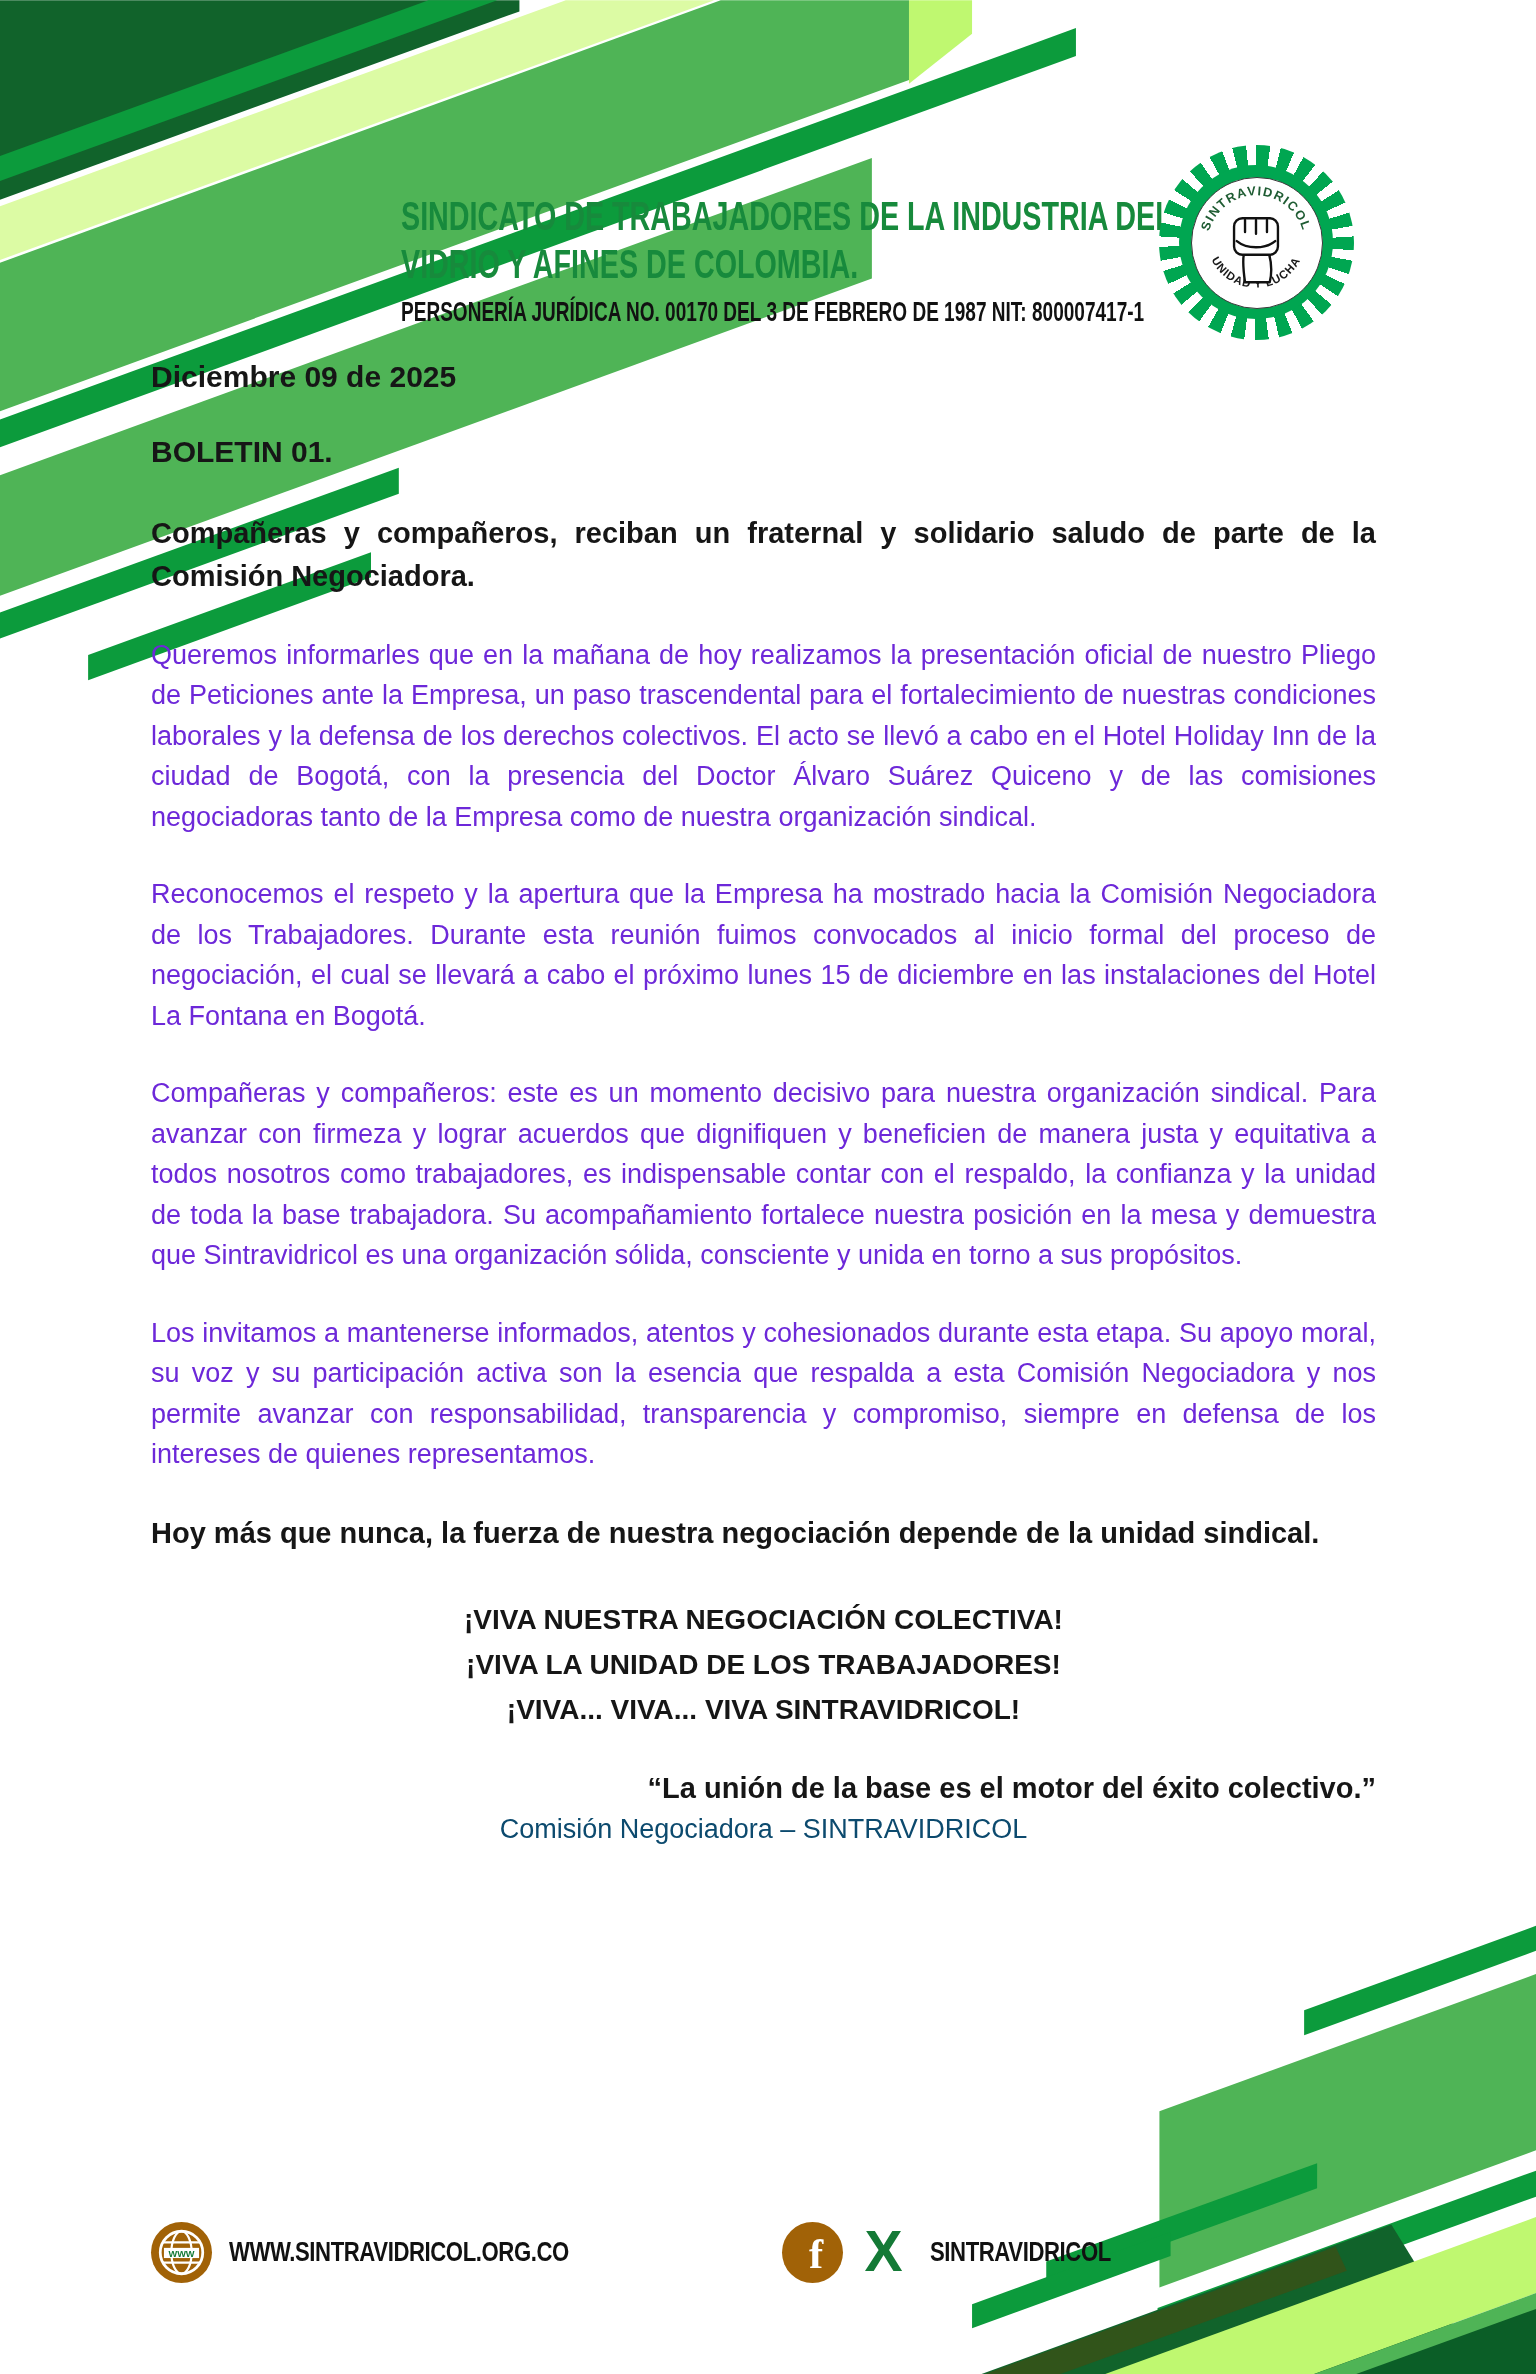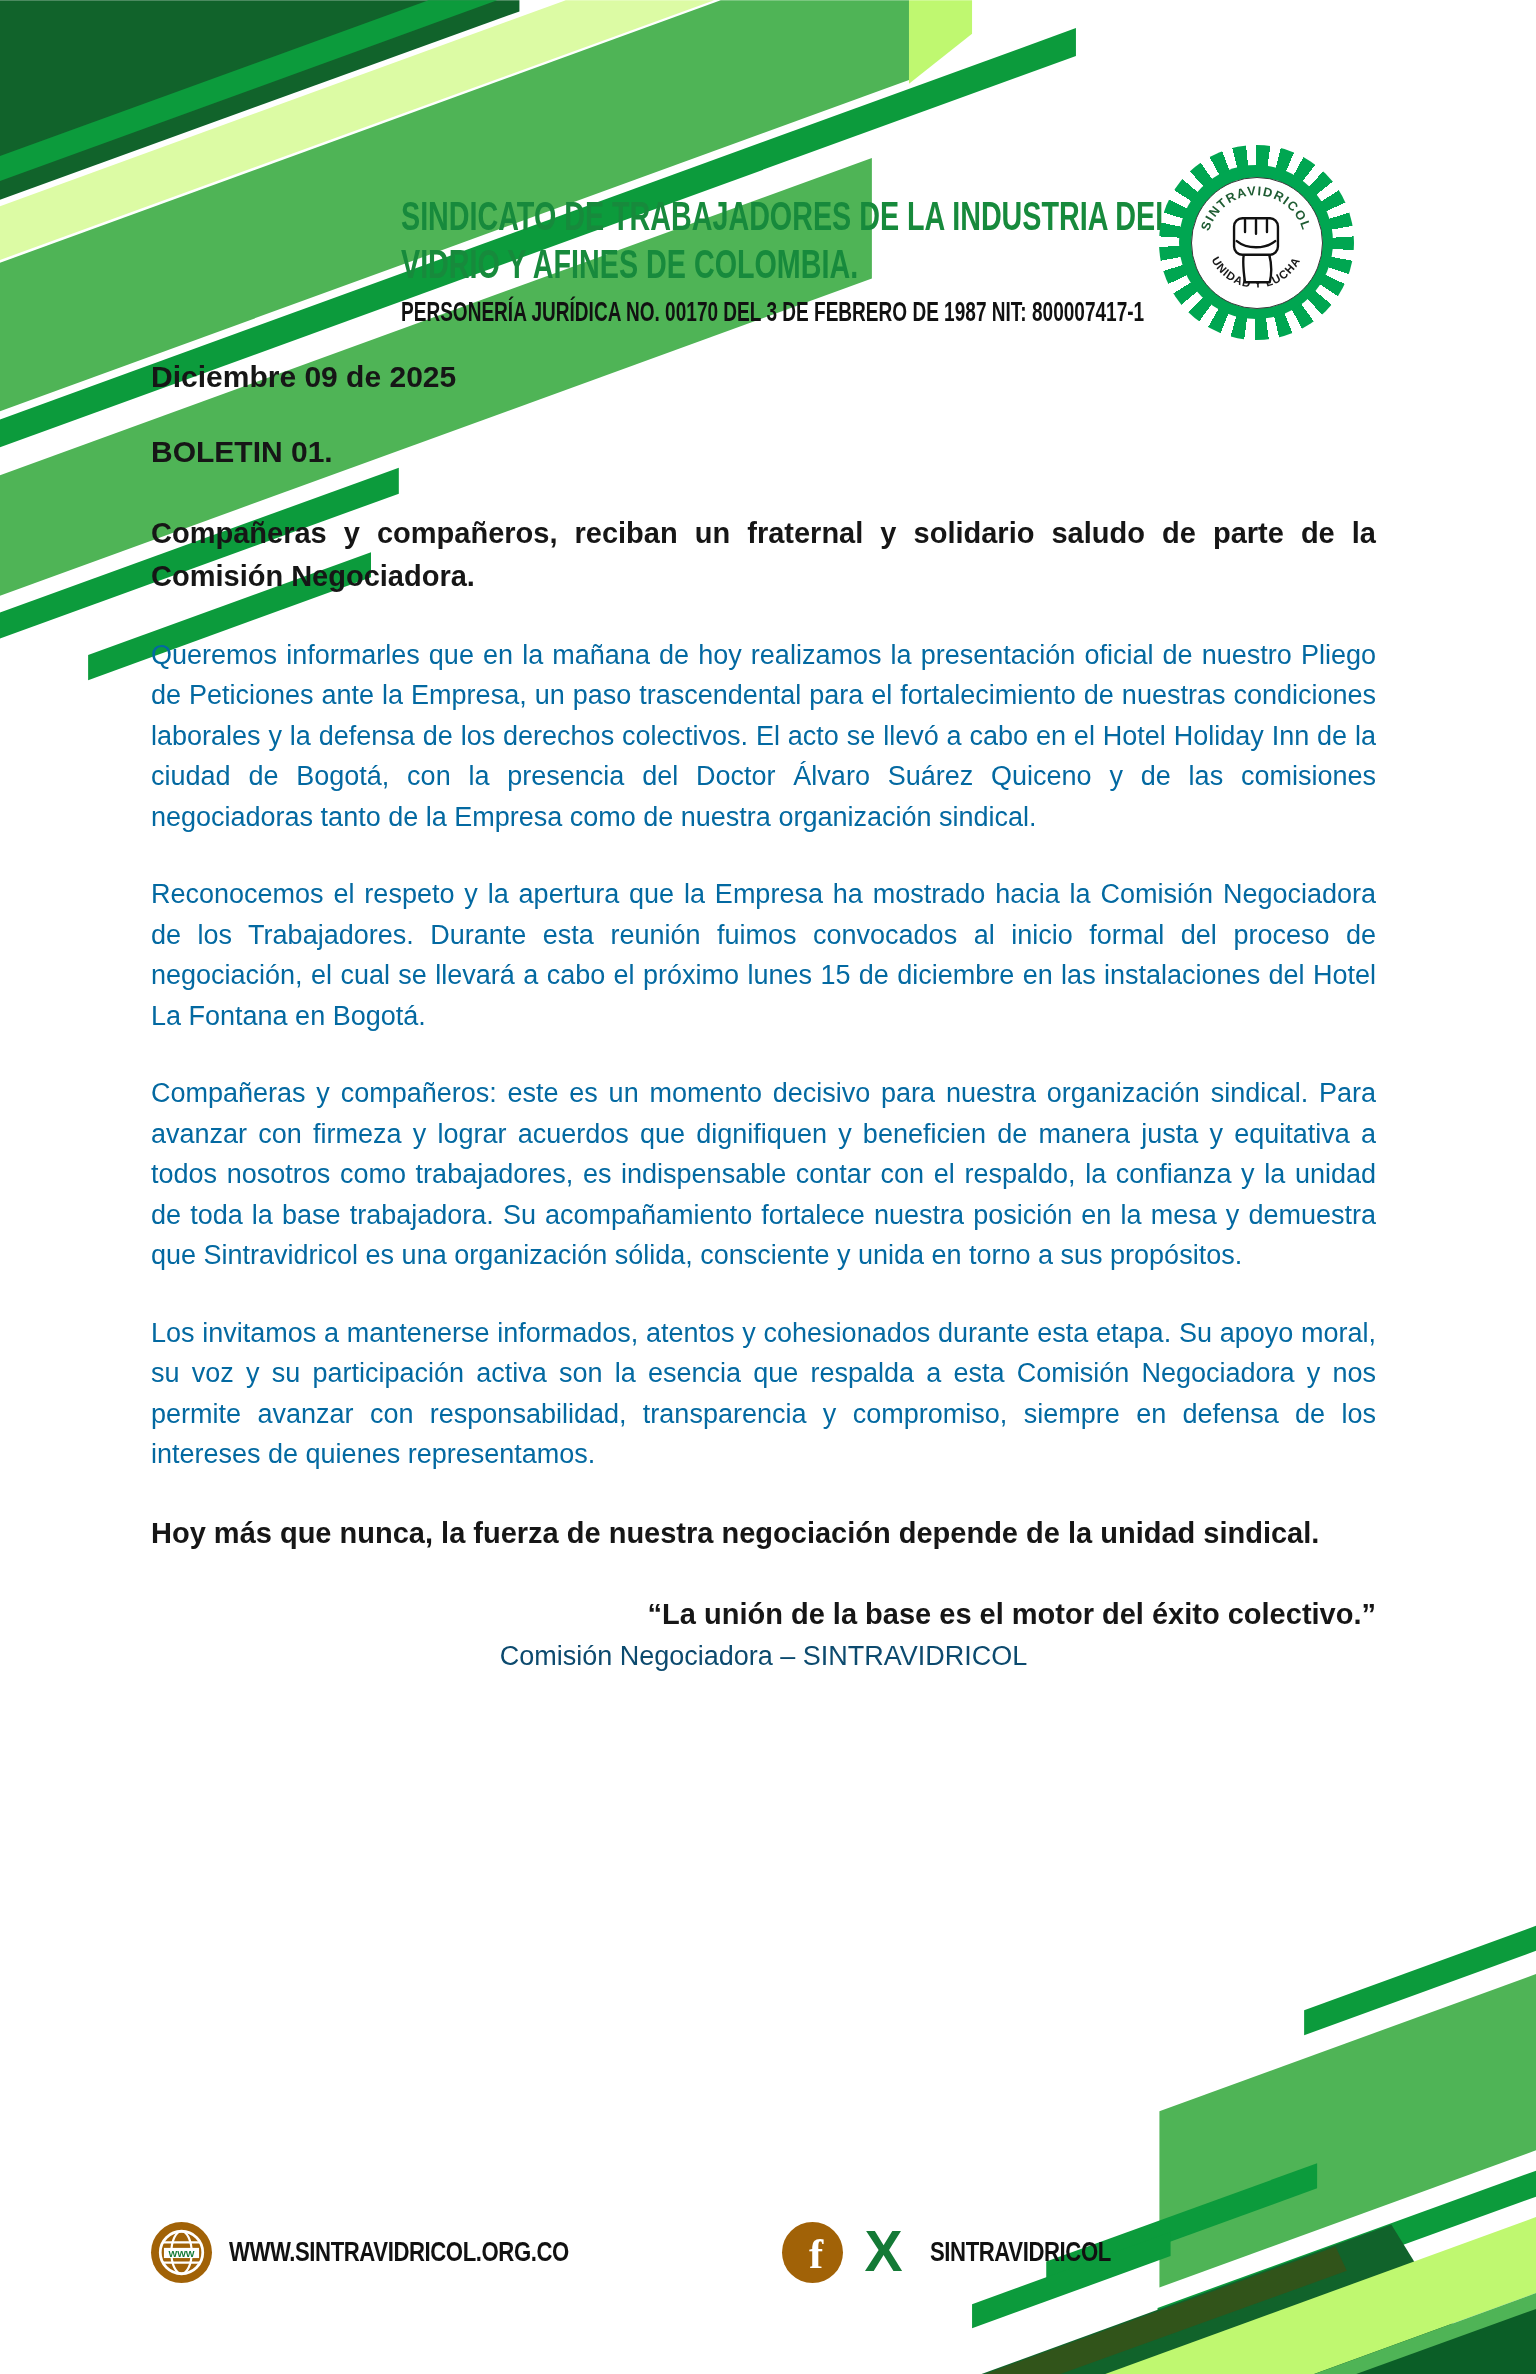--- a/index.html
+++ b/index.html
@@ -29,21 +29,21 @@
   .gear-inner{
     position:absolute;left:32px;top:32px;width:132px;height:132px;border-radius:50%;
     background:#fff;border:1.9px solid #3a3a3a;box-sizing:border-box;
   }
   .gear-inner svg{position:absolute;left:0;top:0;}
   
   .content{position:absolute;left:151px;right:160px;top:360px;z-index:1;}
   .date-line{font-size:30px;font-weight:700;margin:0 0 41px 0;}
   .bulletin-line{font-size:30px;font-weight:700;margin:0 0 43px 0;}
   .greeting{font-size:29px;font-weight:700;line-height:1.48;text-align:justify;margin:0 0 37px 0;}
-  .para{font-size:27px;line-height:1.5;text-align:justify;margin:0 0 37px 0;color:#0369a1;}
+  .para{font-size:27px;line-height:1.5;text-align:justify;margin:0 0 37px 0;color:#6d28d9;}
   .emphasis{font-size:29px;font-weight:700;line-height:1.5;text-align:justify;margin:0 0 43px 0;}
   .slogans{text-align:center;font-weight:700;font-size:28px;line-height:1.6;margin:0 0 39px 0;}
   .quote{text-align:right;font-weight:700;font-size:29px;margin:0 0 9.3px 0;}
   .signature{text-align:center;font-size:27px;margin:0;color:#0c4a6e;}
   
   .footer{position:absolute;left:151px;top:2222px;z-index:2;display:flex;align-items:center;}
   .icon-circle{width:61px;height:61px;border-radius:50%;background:#a16207;position:relative;flex:0 0 auto;}
   .footer-text{
     font-weight:700;font-size:27px;letter-spacing:-0.5px;color:#111;white-space:nowrap;
     transform:scaleX(0.82);transform-origin:left center;
@@ -116,20 +116,25 @@
 
 <main class="content">
   <p class="date-line">Diciembre 09 de 2025</p>
   <p class="bulletin-line">BOLETIN 01.</p>
   <p class="greeting">Compañeras y compañeros, reciban un fraternal y solidario saludo de parte de la Comisión Negociadora.</p>
   <p class="para">Queremos informarles que en la mañana de hoy realizamos la presentación oficial de nuestro Pliego de Peticiones ante la Empresa, un paso trascendental para el fortalecimiento de nuestras condiciones laborales y la defensa de los derechos colectivos. El acto se llevó a cabo en el Hotel Holiday Inn de la ciudad de Bogotá, con la presencia del Doctor Álvaro Suárez Quiceno y de las comisiones negociadoras tanto de la Empresa como de nuestra organización sindical.</p>
   <p class="para">Reconocemos el respeto y la apertura que la Empresa ha mostrado hacia la Comisión Negociadora de los Trabajadores. Durante esta reunión fuimos convocados al inicio formal del proceso de negociación, el cual se llevará a cabo el próximo lunes 15 de diciembre en las instalaciones del Hotel La Fontana en Bogotá.</p>
   <p class="para">Compañeras y compañeros: este es un momento decisivo para nuestra organización sindical. Para avanzar con firmeza y lograr acuerdos que dignifiquen y beneficien de manera justa y equitativa a todos nosotros como trabajadores, es indispensable contar con el respaldo, la confianza y la unidad de toda la base trabajadora. Su acompañamiento fortalece nuestra posición en la mesa y demuestra que Sintravidricol es una organización sólida, consciente y unida en torno a sus propósitos.</p>
   <p class="para">Los invitamos a mantenerse informados, atentos y cohesionados durante esta etapa. Su apoyo moral, su voz y su participación activa son la esencia que respalda a esta Comisión Negociadora y nos permite avanzar con responsabilidad, transparencia y compromiso, siempre en defensa de los intereses de quienes representamos.</p>
   <p class="emphasis">Hoy más que nunca, la fuerza de nuestra negociación depende de la unidad sindical.</p>
+  <div class="slogans">
+    <div>¡VIVA NUESTRA NEGOCIACIÓN COLECTIVA!</div>
+    <div>¡VIVA LA UNIDAD DE LOS TRABAJADORES!</div>
+    <div>¡VIVA... VIVA... VIVA SINTRAVIDRICOL!</div>
+  </div>
   <p class="quote">“La unión de la base es el motor del éxito colectivo.”</p>
   <p class="signature">Comisión Negociadora – SINTRAVIDRICOL</p>
 </main>
 
 <footer class="footer">
   <div class="icon-circle">
     <svg width="61" height="61" viewBox="0 0 66 66">
       <circle cx="33" cy="33" r="23" fill="none" stroke="#fff" stroke-width="3"></circle>
       <ellipse cx="33" cy="33" rx="11" ry="23" fill="none" stroke="#fff" stroke-width="2.4"></ellipse>
       <path d="M13,22 H53 M13,44 H53" stroke="#fff" stroke-width="2.4" fill="none"></path>

